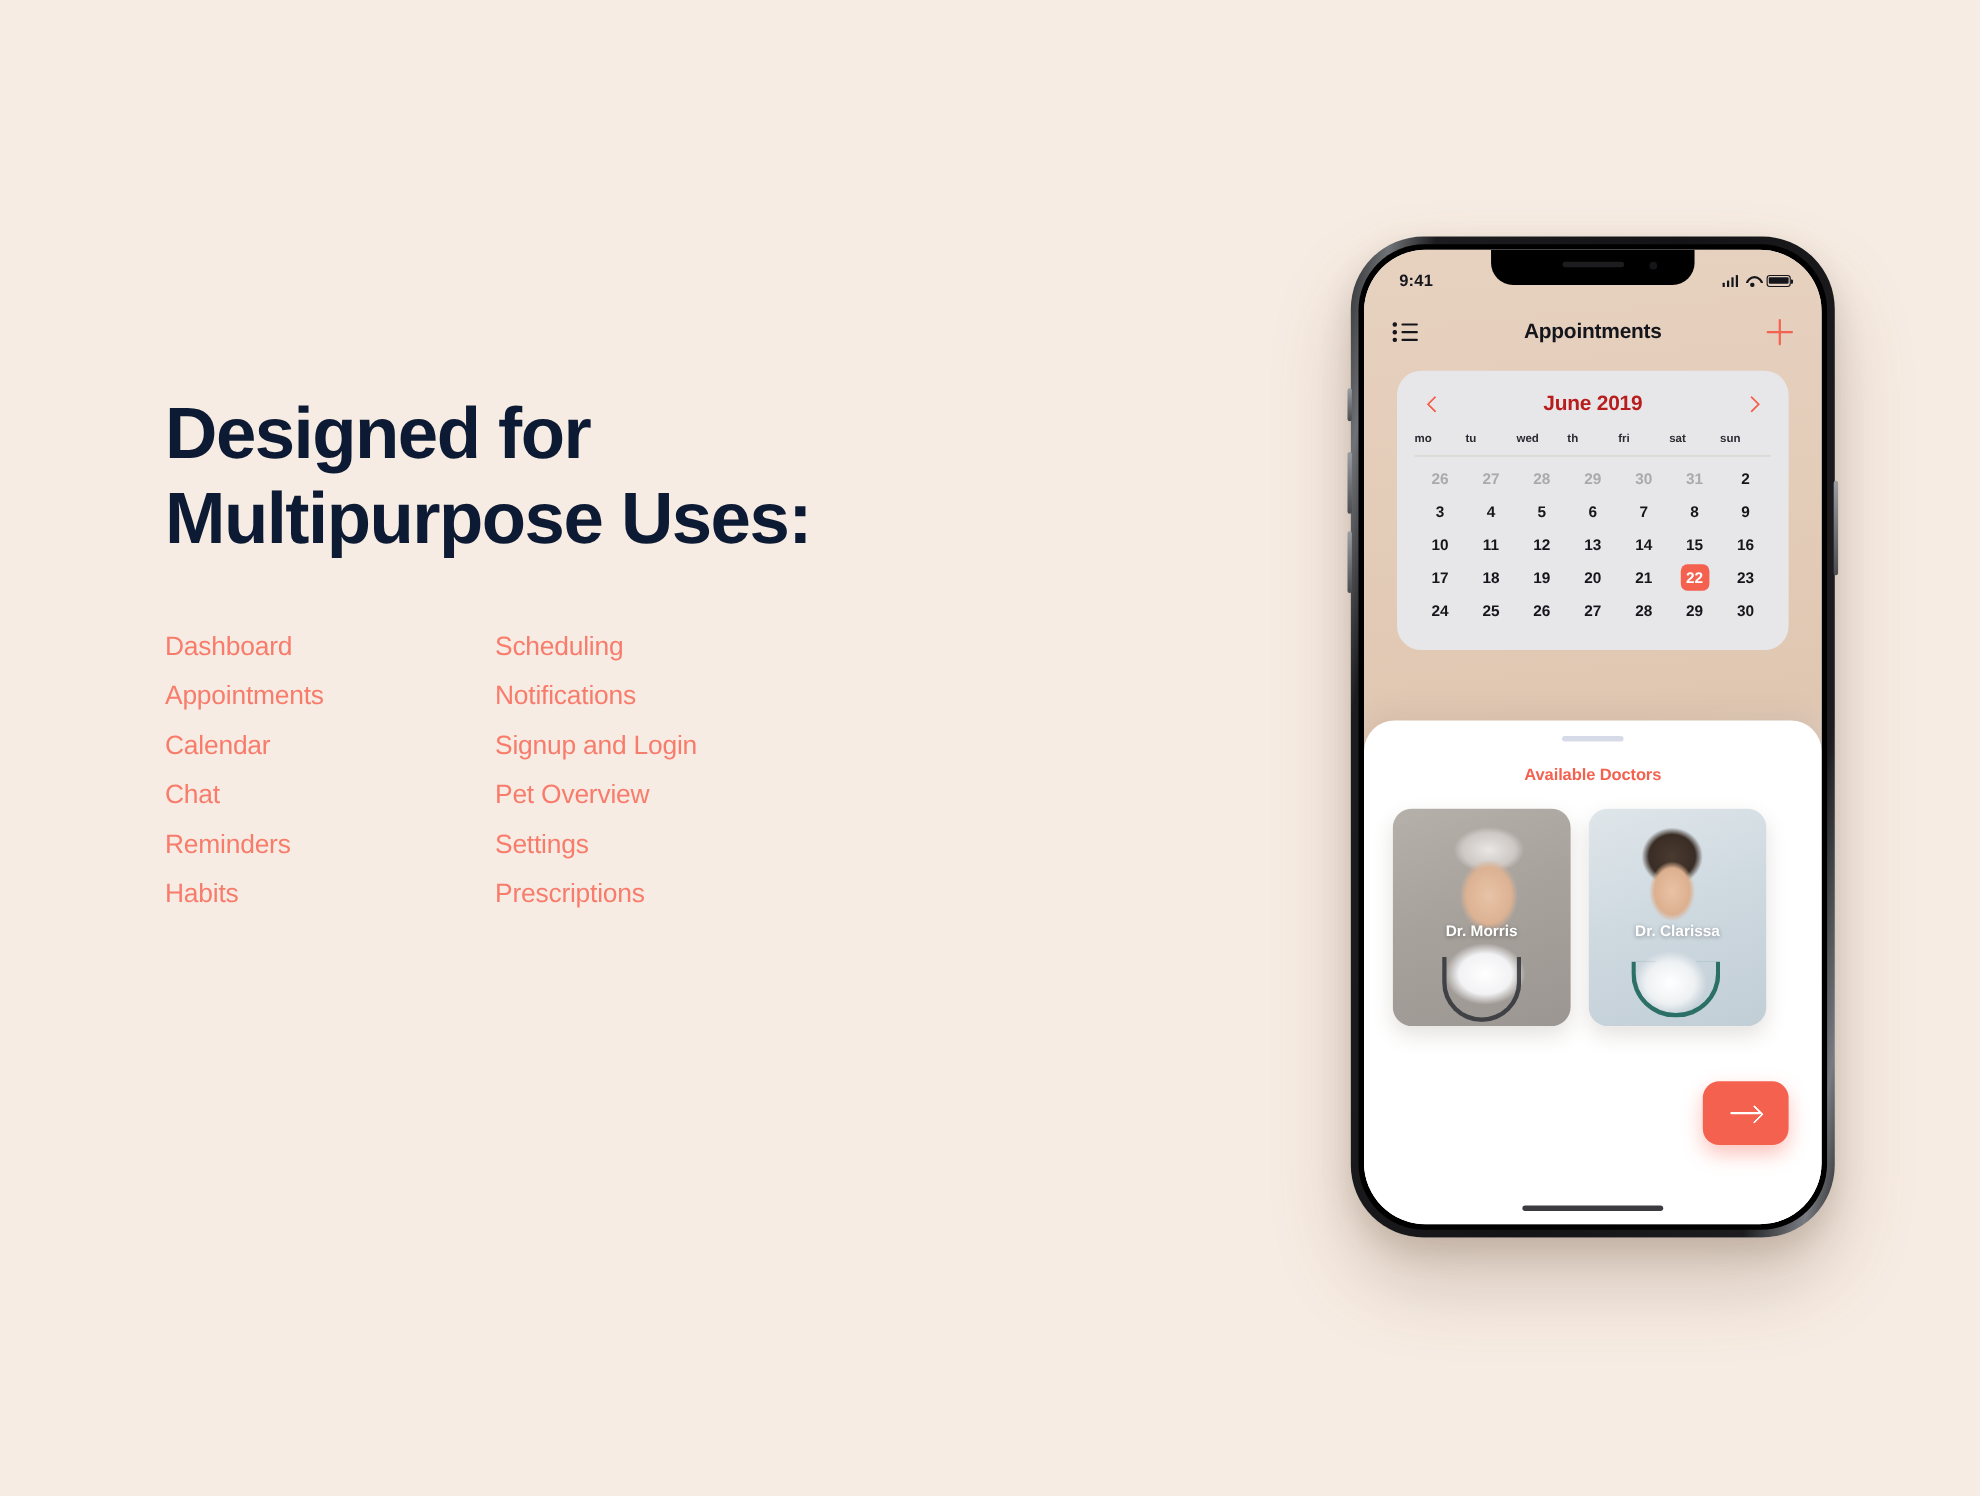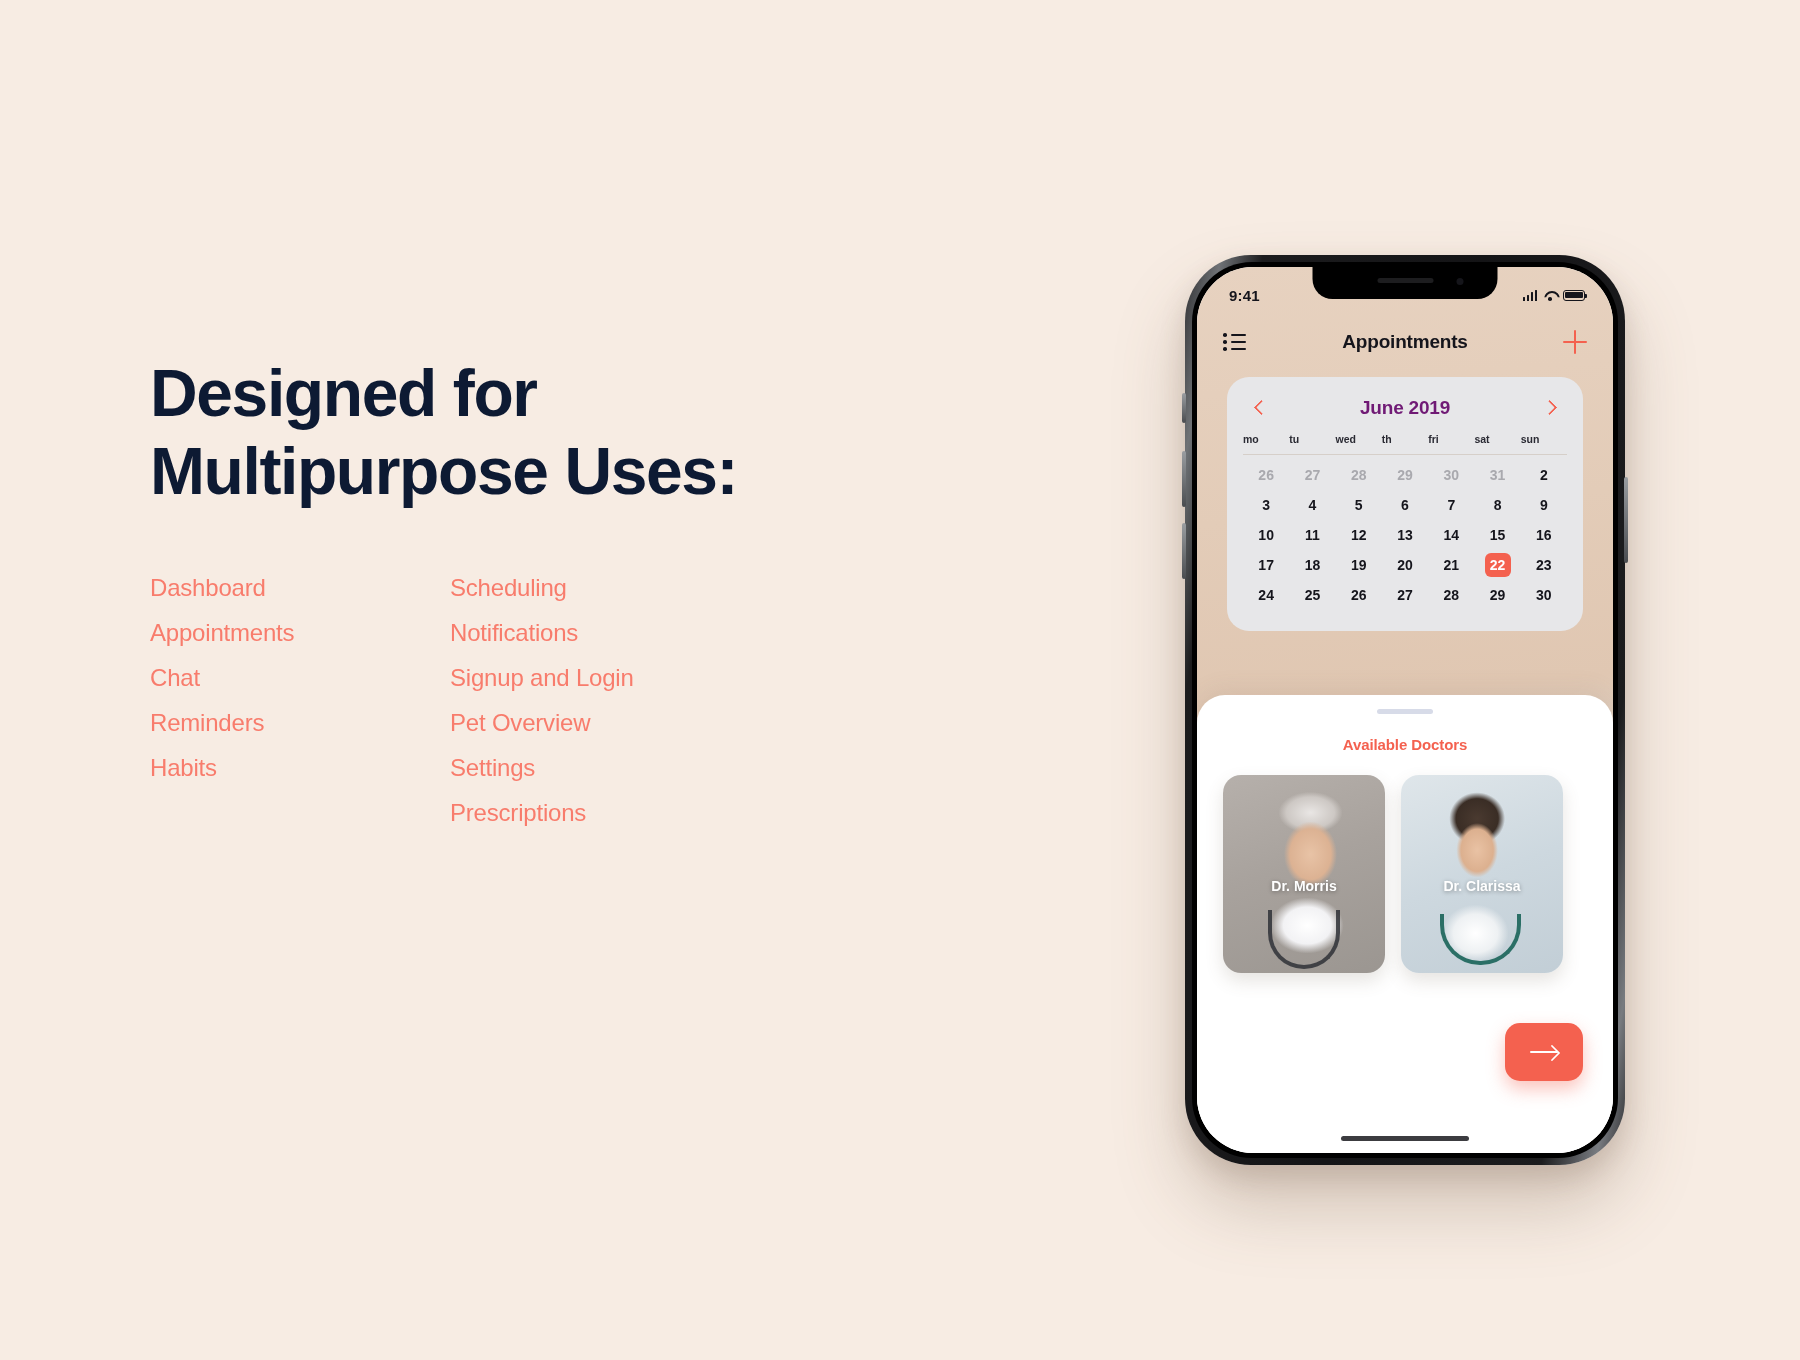--- a/index.html
+++ b/index.html
@@ -19,21 +19,21 @@
   }
   .feature-cols { display: flex; margin-top: 54px; }
   .feature-col { display: flex; flex-direction: column; }
   .feature-col.first { width: 300px; }
   .feature-item {
     font-size: 24px; color: #f87c6c; line-height: 45px;
     white-space: nowrap; letter-spacing: -0.2px;
   }
 
   
-  .phone-wrap { position: absolute; left: 1185px; top: 215px; margin-top: 40px; }
+  .phone-wrap { position: absolute; left: 1228px; top: 215px; }
   .phone {
     position: relative; width: 440px; height: 910px;
     border-radius: 66px;
     background: linear-gradient(100deg,#2c2c2e 0%, #6f7276 6%, #1c1c1e 13%, #141416 50%, #1c1c1e 86%, #787b80 95%, #2b2b2d 100%);
     padding: 7px;
     box-shadow: 0 40px 70px rgba(110,85,65,.28), 0 12px 26px rgba(110,85,65,.18);
   }
   .phone-inner {
     position: relative; width: 100%; height: 100%;
     border-radius: 60px; background: #000; padding: 5px;
@@ -123,21 +123,21 @@
   .icon-plus::before { left: 0; top: 11px; width: 24px; height: 2.4px; }
   .icon-plus::after { top: 0; left: 11px; height: 24px; width: 2.4px; }
 
   
   .calendar-card {
     position: absolute; top: 110px; left: 30px; right: 30px;
     background: #e7e7e9; border-radius: 22px; padding: 16px 16px 18px;
     z-index: 10;
   }
   .cal-head { display: flex; align-items: center; justify-content: space-between; padding: 4px 10px 14px; }
-  .cal-title { font-size: 19px; font-weight: bold; color: #701a75; letter-spacing: -.2px; }
+  .cal-title { font-size: 19px; font-weight: bold; color: #b91c1c; letter-spacing: -.2px; }
   .chev { width: 14px; height: 14px; position: relative; }
   .chev::before {
     content: ""; position: absolute; left: 3px; top: 1px;
     width: 9px; height: 9px; border-left: 2.6px solid #f4614f; border-bottom: 2.6px solid #f4614f;
     transform: rotate(45deg); border-radius: 1px;
   }
   .chev.next::before { transform: rotate(-135deg); left: 1px; }
   .weekdays { display: grid; grid-template-columns: repeat(7,1fr); padding-bottom: 9px; border-bottom: 1px solid #d6cfc9; }
   .weekdays div { text-align: left; font-size: 10.5px; font-weight: bold; color: #2a2a33; }
   .dates { display: grid; grid-template-columns: repeat(7,1fr); padding-top: 8px; }
@@ -231,20 +231,21 @@
   <div class="copy">
     <div class="headline">
       <div>Designed for</div>
       <div>Multipurpose Uses:</div>
     </div>
 
     <div class="feature-cols">
       <div class="feature-col first">
         <span class="feature-item">Dashboard</span>
         <span class="feature-item">Appointments</span>
+        <span class="feature-item">Calendar</span>
         <span class="feature-item">Chat</span>
         <span class="feature-item">Reminders</span>
         <span class="feature-item">Habits</span>
       </div>
       <div class="feature-col">
         <span class="feature-item">Scheduling</span>
         <span class="feature-item">Notifications</span>
         <span class="feature-item">Signup and Login</span>
         <span class="feature-item">Pet Overview</span>
         <span class="feature-item">Settings</span>

